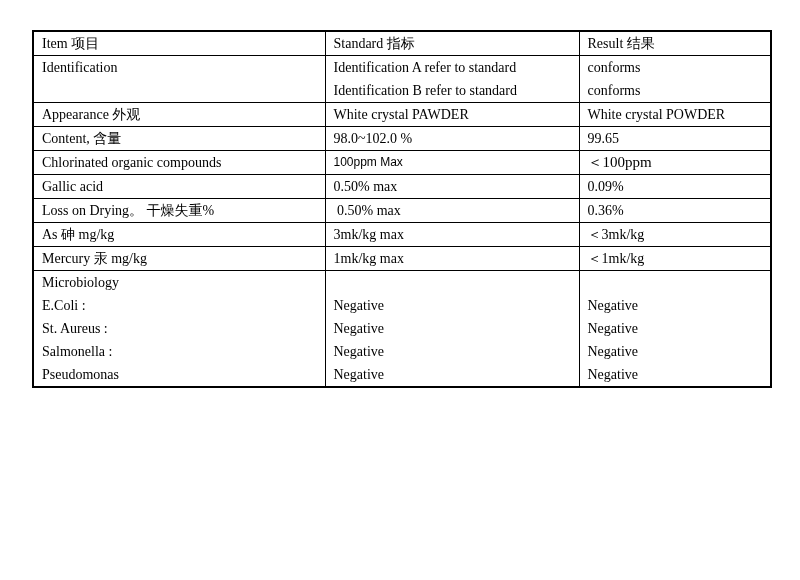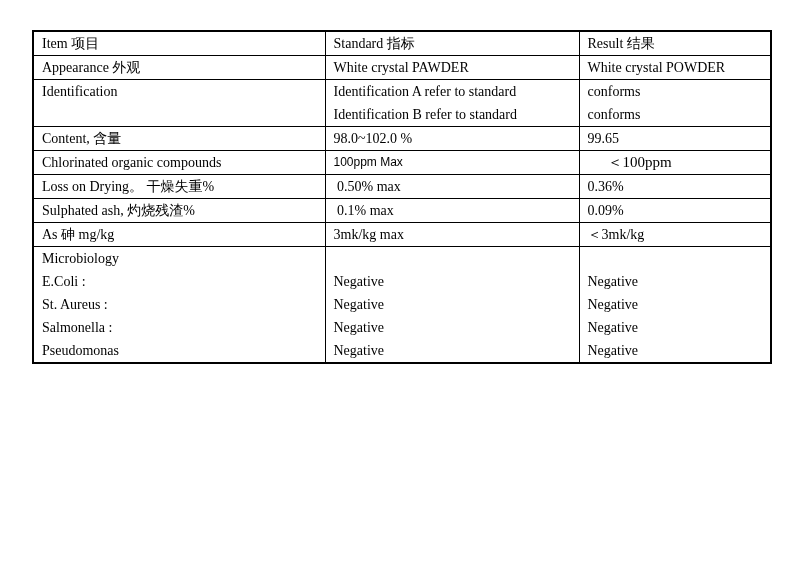--- a/index.html
+++ b/index.html
@@ -39,21 +39,20 @@
     white-space: pre;   
     min-height: 23px;
   }
   
   td.sans .ln {
     font-family: "Liberation Sans", sans-serif;
     font-size: 12px;
   }
   td.lg .ln {
     font-size: 15px;
-    margin-left: 20px;
   }
 </style>
 </head>
 <body>
 
 <div class="page">
   <table class="spec">
     <colgroup>
       <col style="width:292px">
       <col style="width:254px">
@@ -68,46 +67,46 @@
       <th>
             <div class="ln">Standard 指标</div>
           </th>
       <th>
             <div class="ln">Result 结果</div>
           </th>
     </tr>
 
     <tr>
       <td>
-            <div class="ln">Appearance 外观</div>
-          </td>
-      <td>
-            <div class="ln">White crystal PAWDER</div>
-          </td>
-      <td>
-            <div class="ln">White crystal POWDER</div>
-          </td>
-    </tr>
-
-    <tr>
-      <td>
             <div class="ln">Identification</div>
           </td>
       <td>
         <div class="ln">Identification A refer to standard</div>
         <div class="ln">Identification B refer to standard</div>
       </td>
       <td>
         <div class="ln">conforms</div>
         <div class="ln">conforms</div>
       </td>
     </tr>
 
     <tr>
       <td>
+            <div class="ln">Appearance 外观</div>
+          </td>
+      <td>
+            <div class="ln">White crystal PAWDER</div>
+          </td>
+      <td>
+            <div class="ln">White crystal POWDER</div>
+          </td>
+    </tr>
+
+    <tr>
+      <td>
             <div class="ln">Content, 含量</div>
           </td>
       <td>
             <div class="ln">98.0~102.0 %</div>
           </td>
       <td>
             <div class="ln">99.65</div>
           </td>
     </tr>
 
@@ -116,62 +115,73 @@
             <div class="ln">Chlorinated organic compounds</div>
           </td>
       <td class="sans">
             <div class="ln">100ppm Max</div>
           </td>
       <td class="lg">
             <div class="ln">＜100ppm</div>
           </td>
     </tr>
 
+    <tr>
+      <td>
+            <div class="ln">Gallic acid</div>
+          </td>
+      <td>
+            <div class="ln">0.50% max</div>
+          </td>
+      <td>
+            <div class="ln">0.09%</div>
+          </td>
+    </tr>
 
 
 
     <tr>
       <td>
             <div class="ln">Loss on Drying。 干燥失重%</div>
           </td>
       <td>
             <div class="ln"> 0.50% max</div>
           </td>
       <td>
             <div class="ln">0.36%</div>
           </td>
     </tr>
 
 
-    <tr>
-      <td>
-            <div class="ln">Sulphated ash, 灼烧残渣%</div>
-          </td>
-      <td>
-            <div class="ln"> 0.1% max</div>
-          </td>
-      <td>
-            <div class="ln">0.09%</div>
-          </td>
-    </tr>
 
 
 
     <tr>
       <td>
             <div class="ln">As 砷 mg/kg</div>
           </td>
       <td>
             <div class="ln">3mk/kg max</div>
           </td>
       <td>
             <div class="ln">＜3mk/kg</div>
           </td>
     </tr>
 
+    <tr>
+      <td>
+            <div class="ln">Mercury 汞 mg/kg</div>
+          </td>
+      <td>
+            <div class="ln">1mk/kg max</div>
+          </td>
+      <td>
+            <div class="ln">＜1mk/kg</div>
+          </td>
+    </tr>
 
     <tr>
       <td>
         <div class="ln">Microbiology</div>
         <div class="ln">E.Coli :</div>
         <div class="ln">St. Aureus :</div>
         <div class="ln">Salmonella :</div>
         <div class="ln">Pseudomonas</div>
       </td>
       <td>

